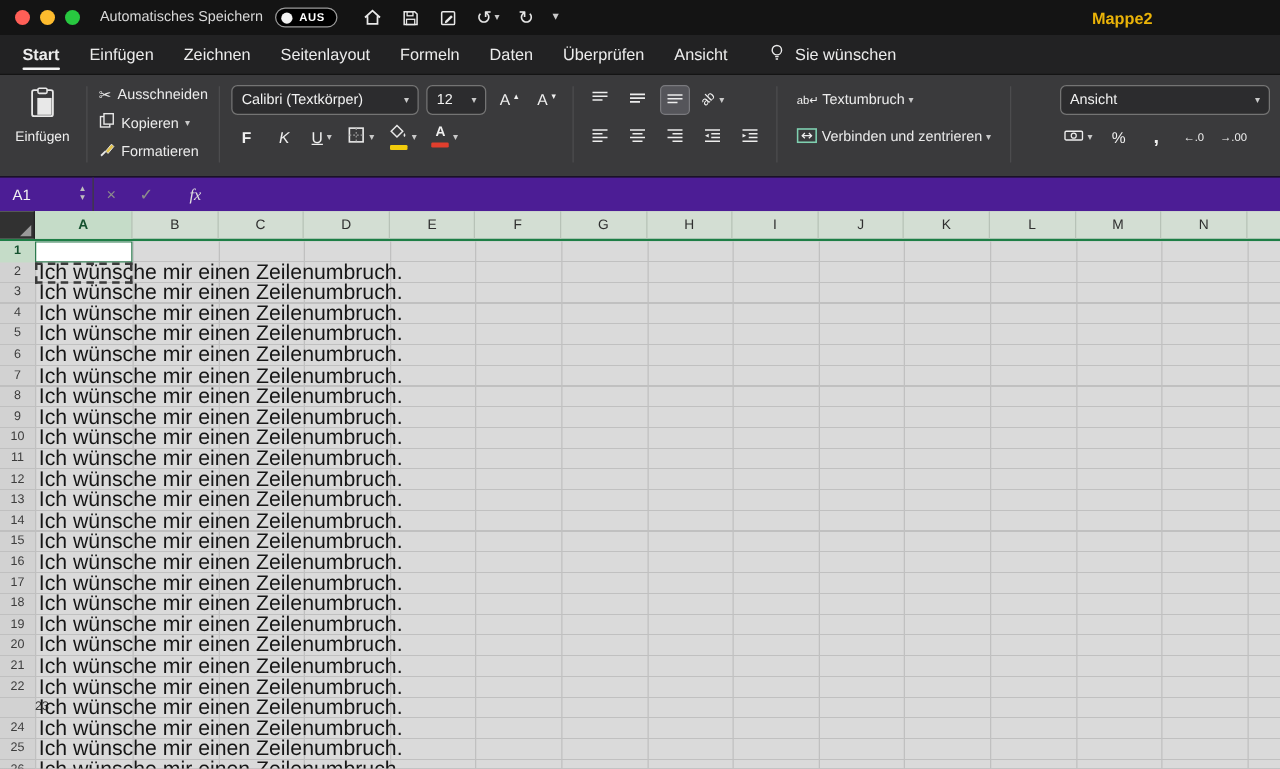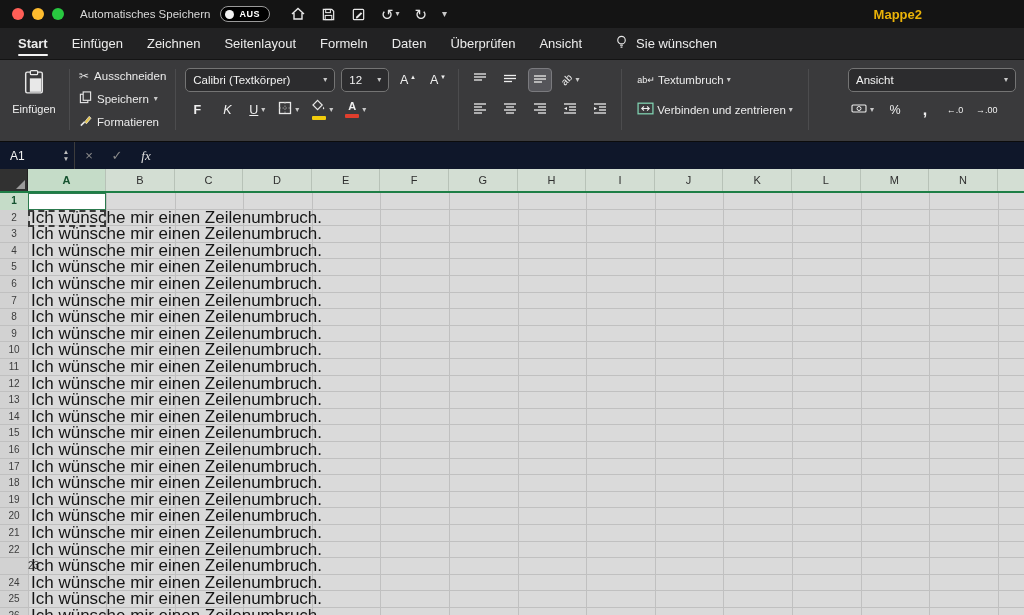--- a/index.html
+++ b/index.html
@@ -48,27 +48,27 @@
   .colorbtn { display:flex; flex-direction:column; align-items:center; justify-content:center; gap:2px; }
   .colorbar { width:14px; height:3.5px; border-radius:1px; }
   .bold-g { font-weight:bold; }
   .ital-g { font-style:italic; }
   .und-g { text-decoration:underline; }
   .rot { display:inline-block; transform:rotate(-45deg); font-size:10px; }
   .mini { font-size:9px; color:#f0f0f0; white-space:nowrap; }
   .num-group { margin-left:auto; }
 
   
-  .formulabar { height:28px; background:#0f172a; border-top:1px solid #0c0c0c; display:flex; align-items:center; }
+  .formulabar { height:28px; background:#4c1d95; border-top:1px solid #0c0c0c; display:flex; align-items:center; }
   .namebox { width:58px; padding-left:10px; color:#f2f2f2; font-size:12px; }
   .stepper { display:flex; flex-direction:column; gap:1px; width:16px; align-items:center; }
   .stepper span { font-size:6.5px; color:#bdbdbd; line-height:1; }
   .fdivider { width:1px; height:28px; background:#3c3c3c; }
   .fmark { width:28px; text-align:center; font-size:13px; color:#8c8c8c; cursor:default; }
-  .fx { font-family:"Liberation Serif", serif; font-style:italic; color:#e0e0e0; font-size:13px; width:30px; text-align:center; }
+  .fx { font-family:"Liberation Serif", serif; font-style:italic; color:#e0e0e0; font-size:13px; width:30px; text-align:right; }
   .finput { flex:1; height:100%; }
 
   
   .sheet { position:relative; background:#dadada; height:446px; }
   .colheaders { display:flex; height:24px; background:#d3ded3; border-bottom:2px solid #1e7e46; }
   .corner { width:28px; background:#313131; position:relative; border-right:1px solid #222; flex:0 0 28px; }
   .corner::after { content:""; position:absolute; right:2px; bottom:2px; width:0; height:0; border-left:9px solid transparent; border-bottom:9px solid #9a9a9a; }
   .cols-track { display:flex; flex:1; }
   .colheader { border-right:1px solid #b7c2b7; color:#2f2f2f; font-size:11px; display:flex; align-items:center; justify-content:center; cursor:default; }
   .colheader.selected { background:#c5dcc8; color:#14512e; font-weight:bold; }
@@ -166,21 +166,21 @@
     <div class="rgroup">
       <div class="sbtn">
         <span class="uni-icon" style="font-size:12px">✂</span>
         <span class="rlabel">Ausschneiden</span>
       </div>
       <div class="sbtn">
         <span><svg width="13" height="13" viewBox="0 0 14 14">
               <rect x="1.5" y="3.5" width="8" height="9" fill="none" stroke="#e8e8e8" stroke-width="1.2"></rect>
               <rect x="4.5" y="1" width="8" height="9" fill="#3a3a3c" stroke="#e8e8e8" stroke-width="1.2"></rect>
             </svg></span>
-        <span class="rlabel">Speichern</span>
+        <span class="rlabel">Kopieren</span>
         <span class="chev">▾</span>
       </div>
       <div class="sbtn">
         <span><svg width="13" height="13" viewBox="0 0 14 14">
               <path d="M2 12.5 L6 8.5" stroke="#e8e8e8" stroke-width="1.6"></path>
               <path d="M6 8.5 L11 2.5 L13 4.5 L8 10.5z" fill="#e3c34a" stroke="#e8e8e8" stroke-width="0.8"></path>
             </svg></span>
         <span class="rlabel">Formatieren</span>
       </div>
     </div>

